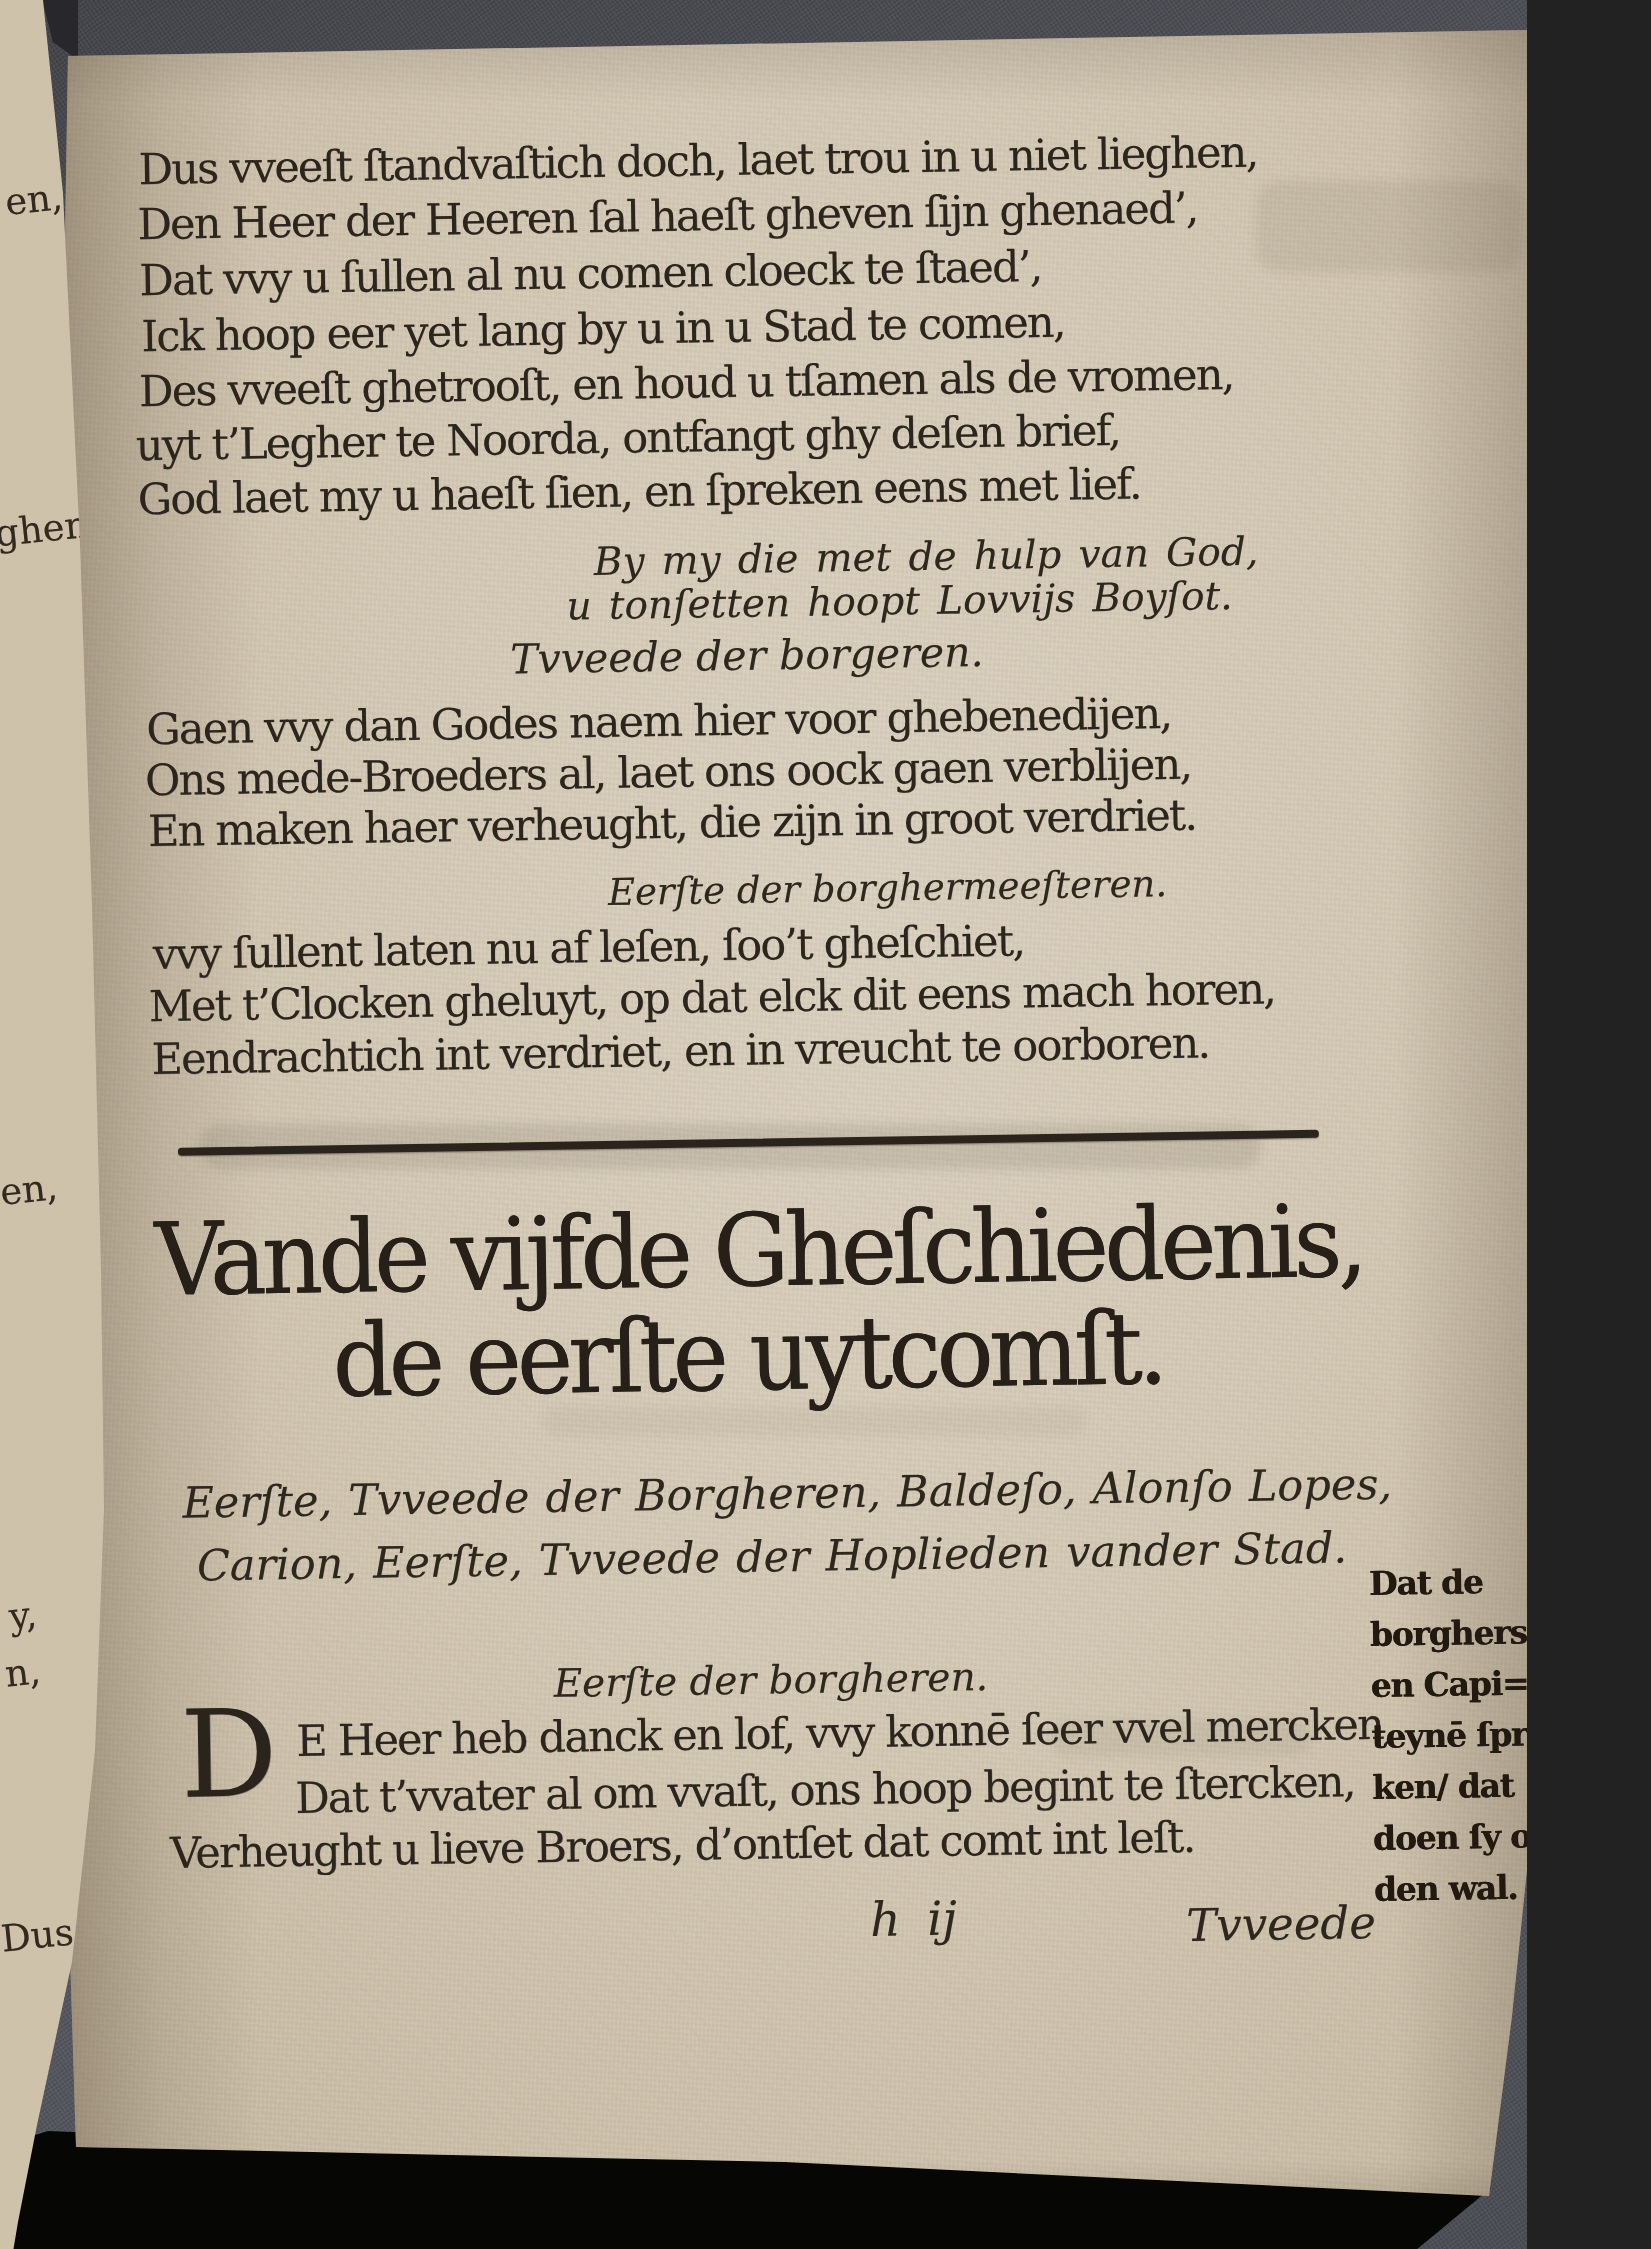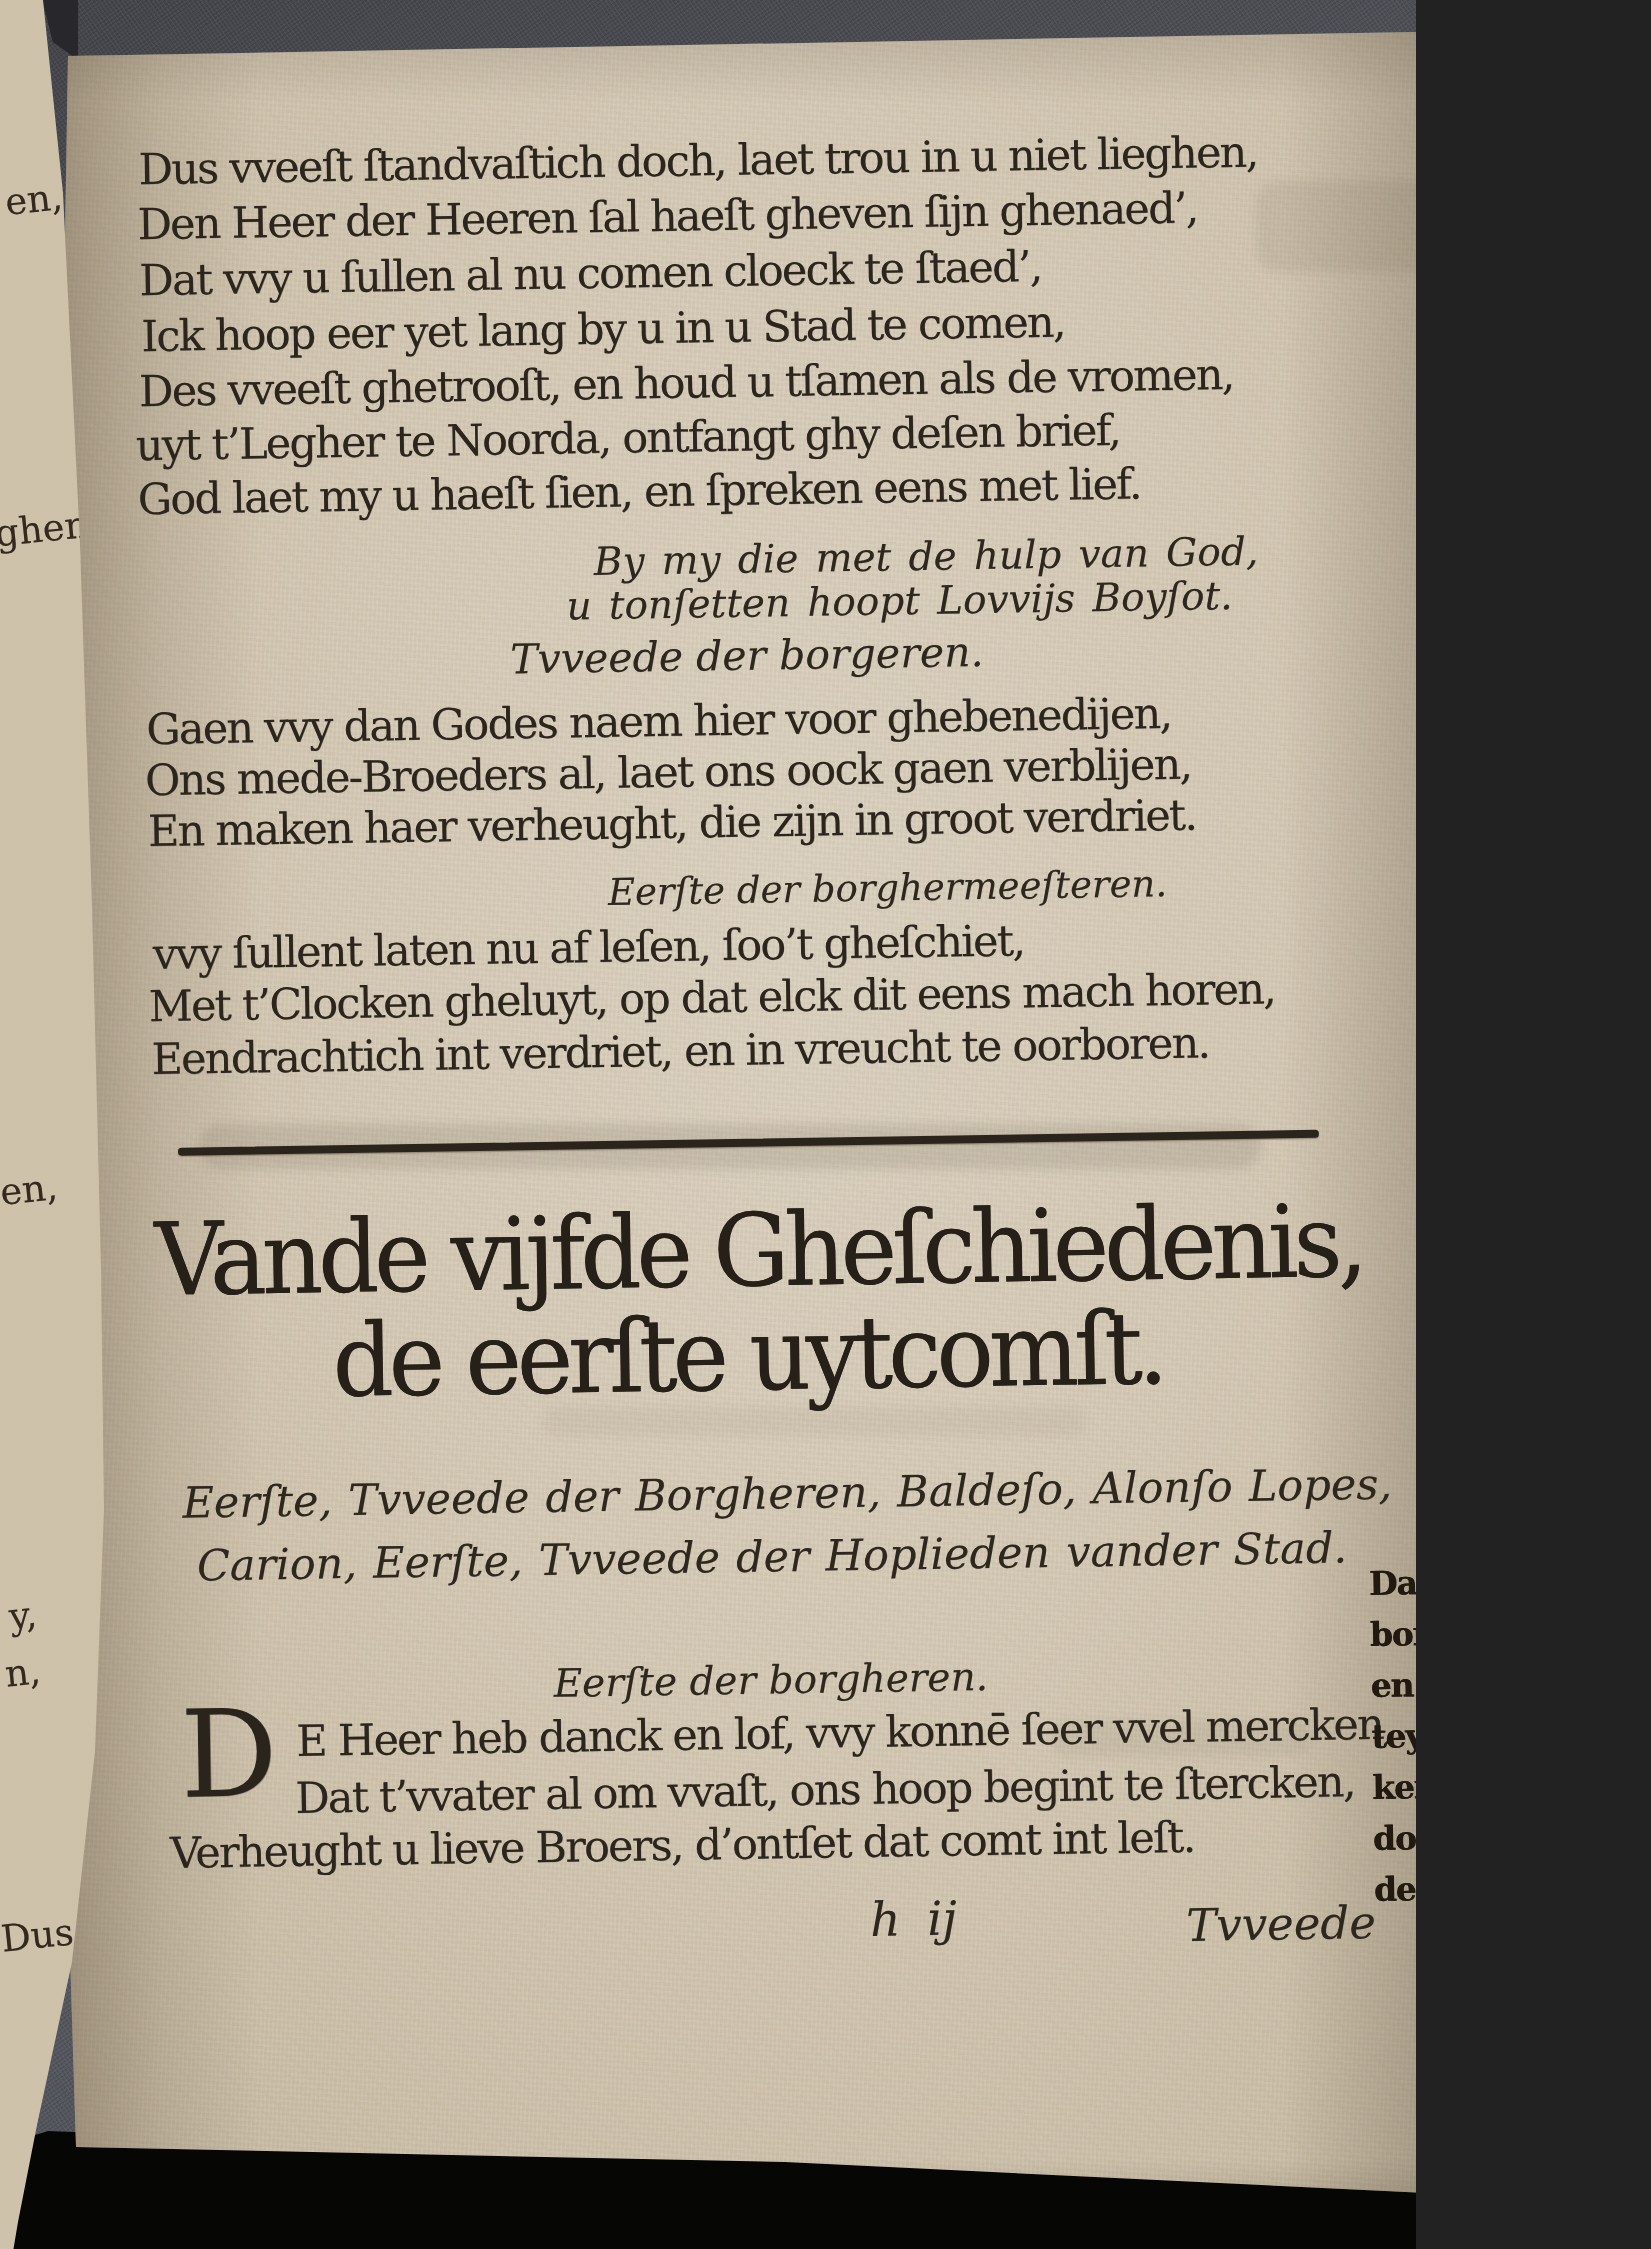--- a/index.html
+++ b/index.html
@@ -1,16 +1,16 @@
 <!DOCTYPE html>
 <html style="font-size:9.7px"><head>
 <meta charset="utf-8">
 <style>
   html,body{margin:0;padding:0;background:#222;}
-  #canvas{position:relative;width:1416px;height:2250px;overflow:hidden;
+  #canvas{position:relative;width:1527px;height:2250px;overflow:hidden;
           background:#53555c;font-family:"DejaVu Serif",serif;}
   .abs{position:absolute;}
 
   
   .fabric{inset:0;
     background:
       repeating-linear-gradient(55deg, rgba(255,255,255,0.045) 0 1.2px, transparent 1.2px 3.6px),
       repeating-linear-gradient(-35deg, rgba(0,0,0,0.10) 0 1.2px, transparent 1.2px 3.6px),
       linear-gradient(160deg,#43454a 0%,#53555c 30%,#5a5c63 60%,#4c4e55 100%);}
   .tl-wedge{left:36px;top:0;width:42px;height:60px;background:#28282c;

